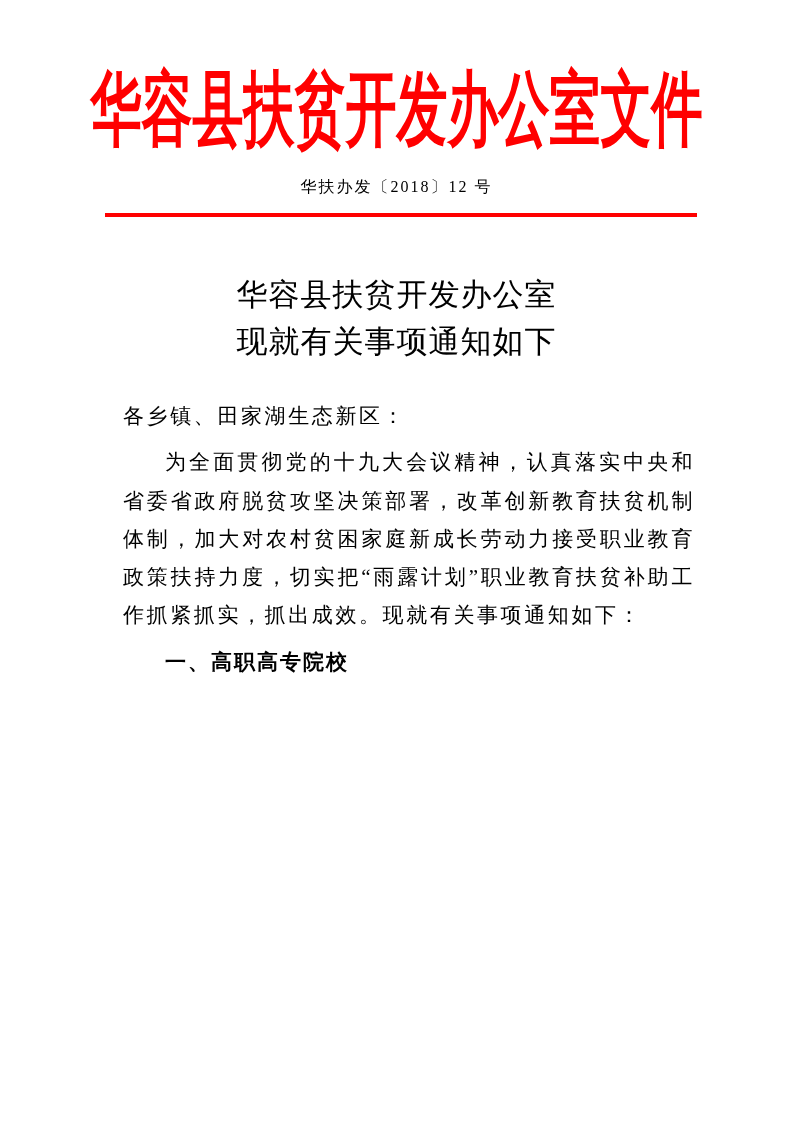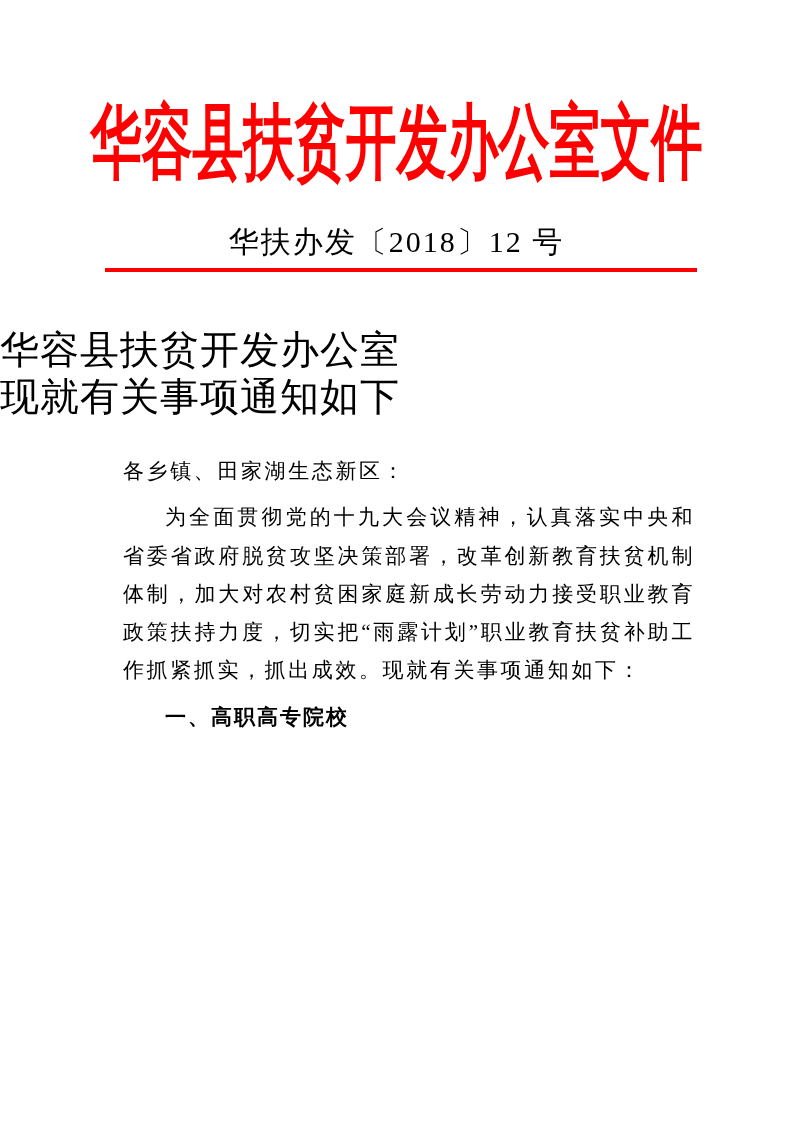--- a/index.html
+++ b/index.html
@@ -11,53 +11,55 @@
     position: relative;
     width: 793px;
     height: 1122px;
     background: #ffffff;
     overflow: hidden;
     font-family: "Liberation Serif", "DejaVu Serif", serif;
     color: #000000;
   }
   
   .letterhead {
-    margin-top: 117px;
+    margin-top: 62px;
     height: 96px;
     display: flex;
+    align-items: center;
     justify-content: center;
   }
   .letterhead-title {
     display: inline-block;
     font-size: 51px;
     font-weight: bold;
     color: #ff0000;
     white-space: nowrap;
     transform: scaleY(1.6);
     transform-origin: center;
     letter-spacing: 0px;
   }
   .doc-number {
     margin-top: 14px;
     height: 30px;
     line-height: 30px;
     text-align: center;
-    font-size: 30px;
+    font-size: 16px;
     letter-spacing: 2px;
     color: #000000;
   }
   .red-divider {
     margin: 11px 96px 0 105px;
     height: 4px;
     background: #ff0000;
   }
   
   .doc-title {
     margin-top: 54px;
-    font-size: 39px;
+    text-align: center;
+    font-size: 31px;
     line-height: 47px;
     letter-spacing: 1px;
     color: #000000;
   }
   
   .body-text {
     margin: 32px 90px 0 115px;
     font-size: 21px;
     line-height: 38.3px;
     letter-spacing: 2.6px;

